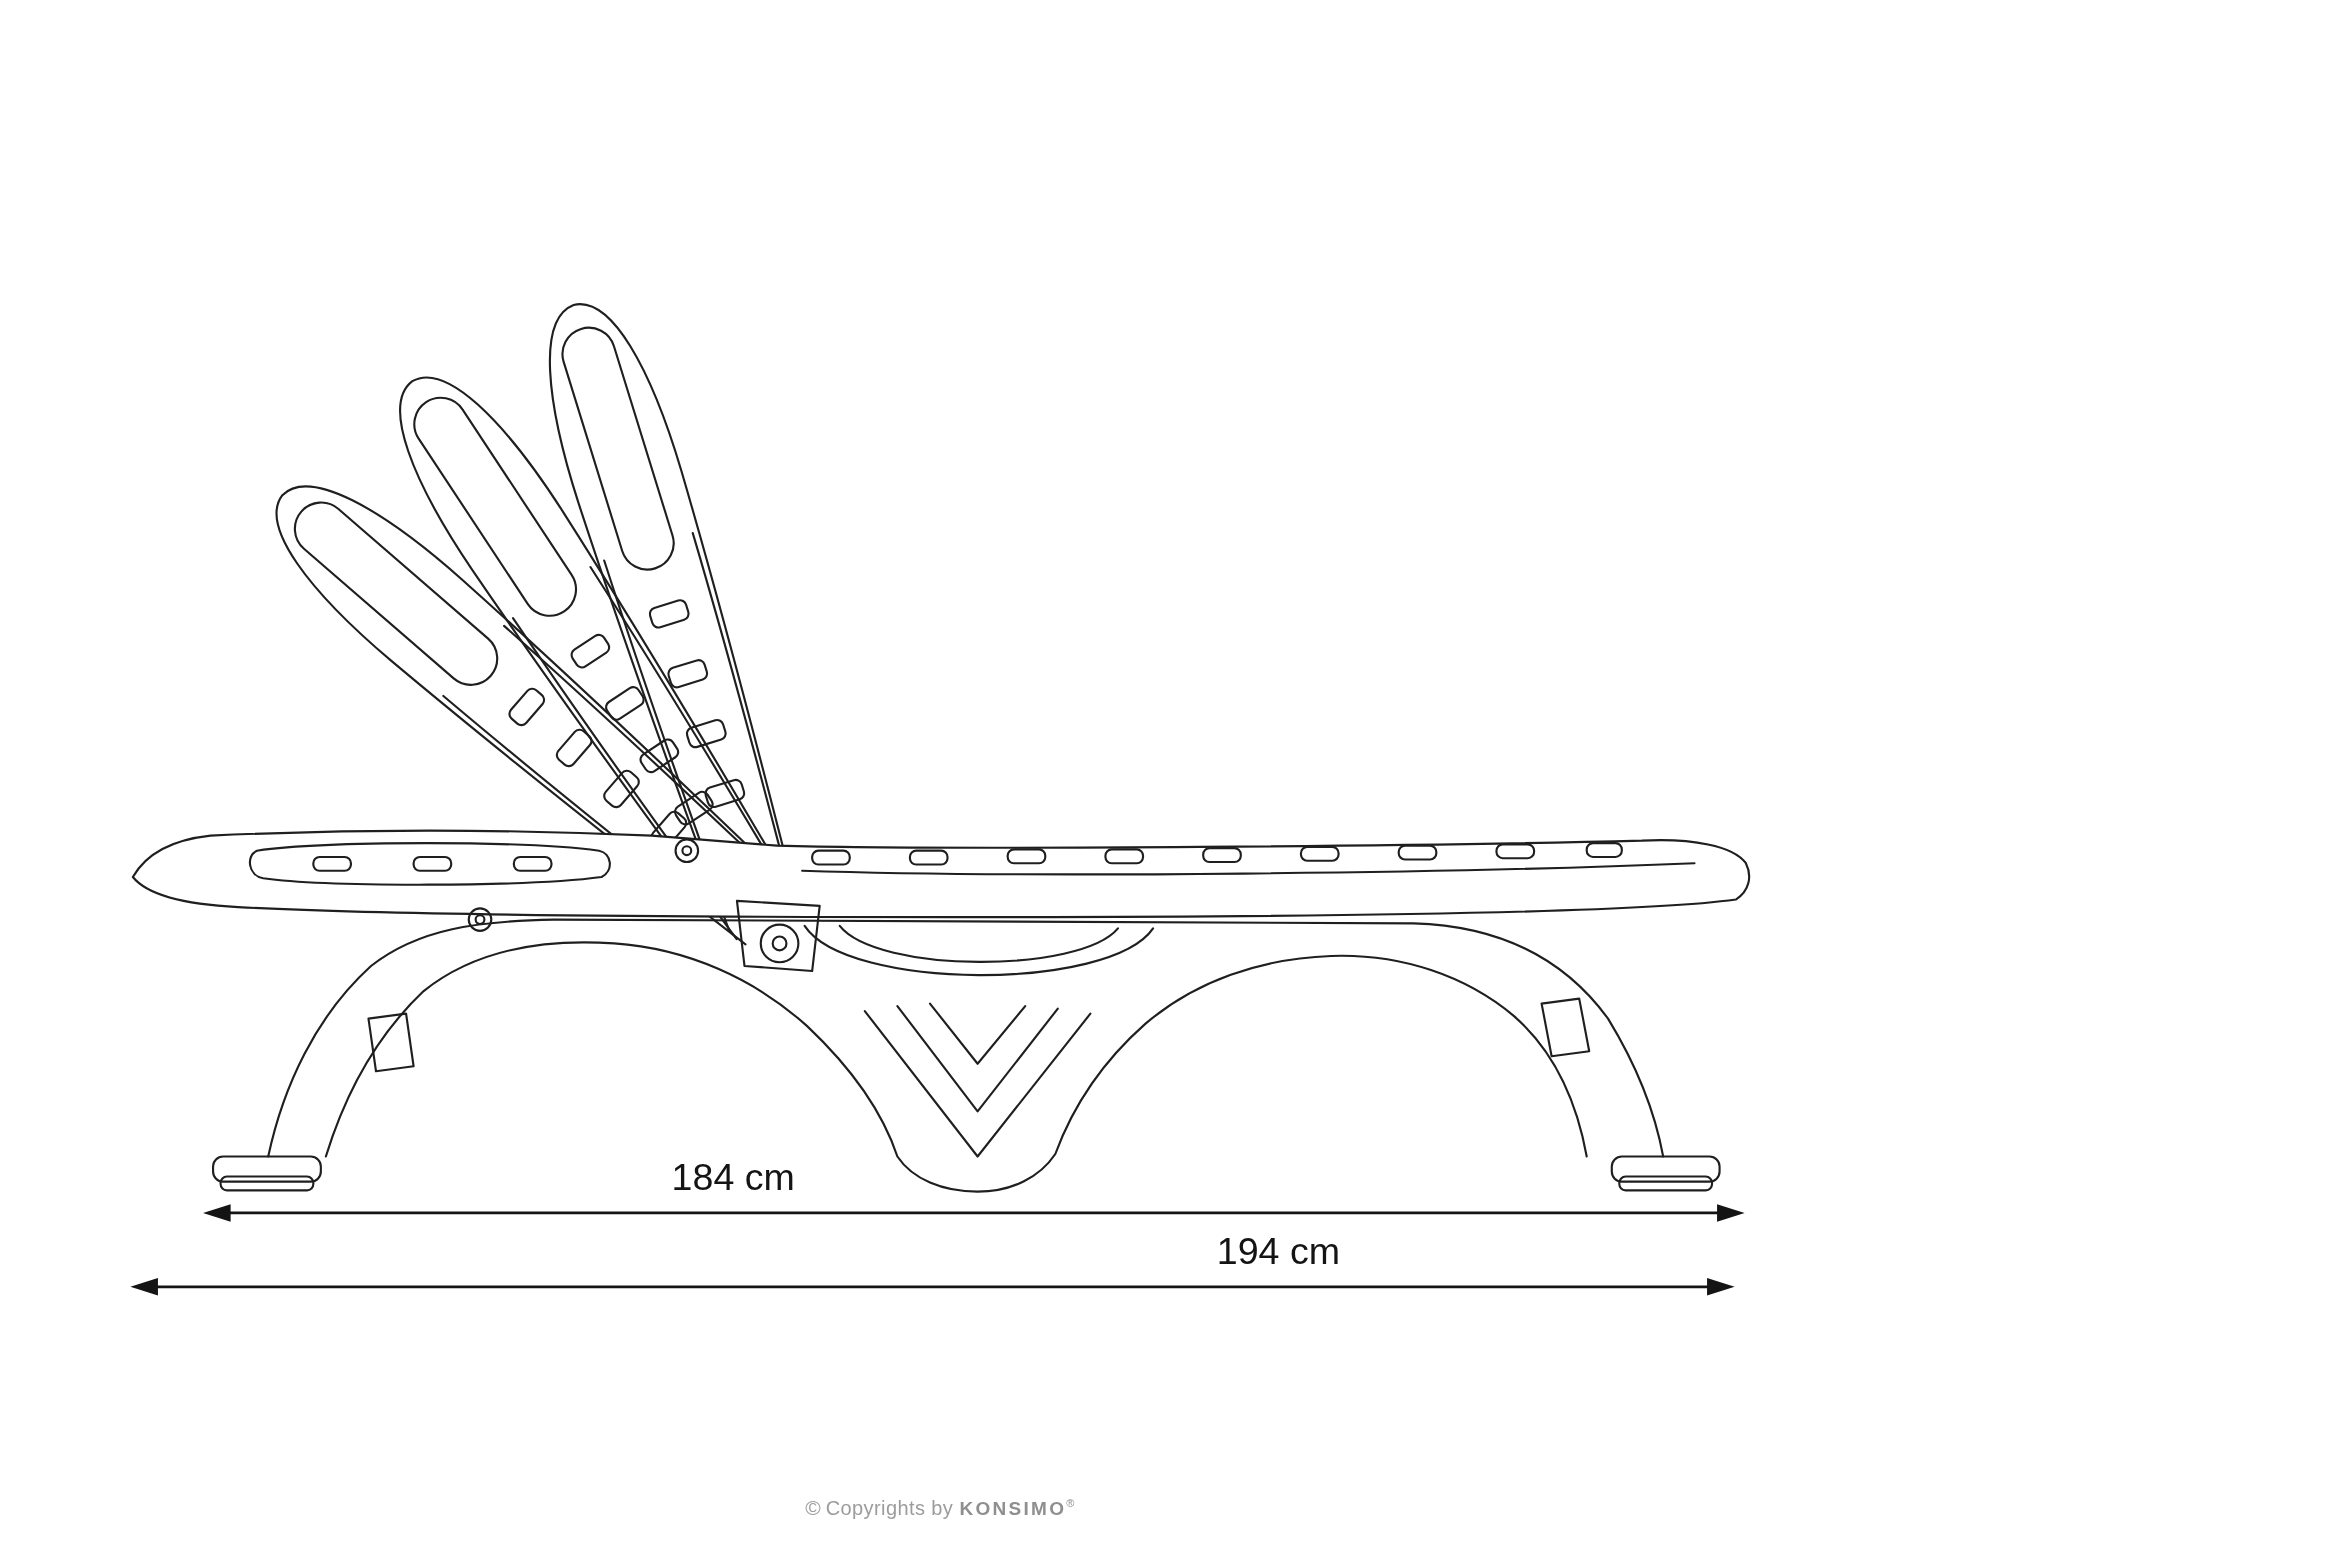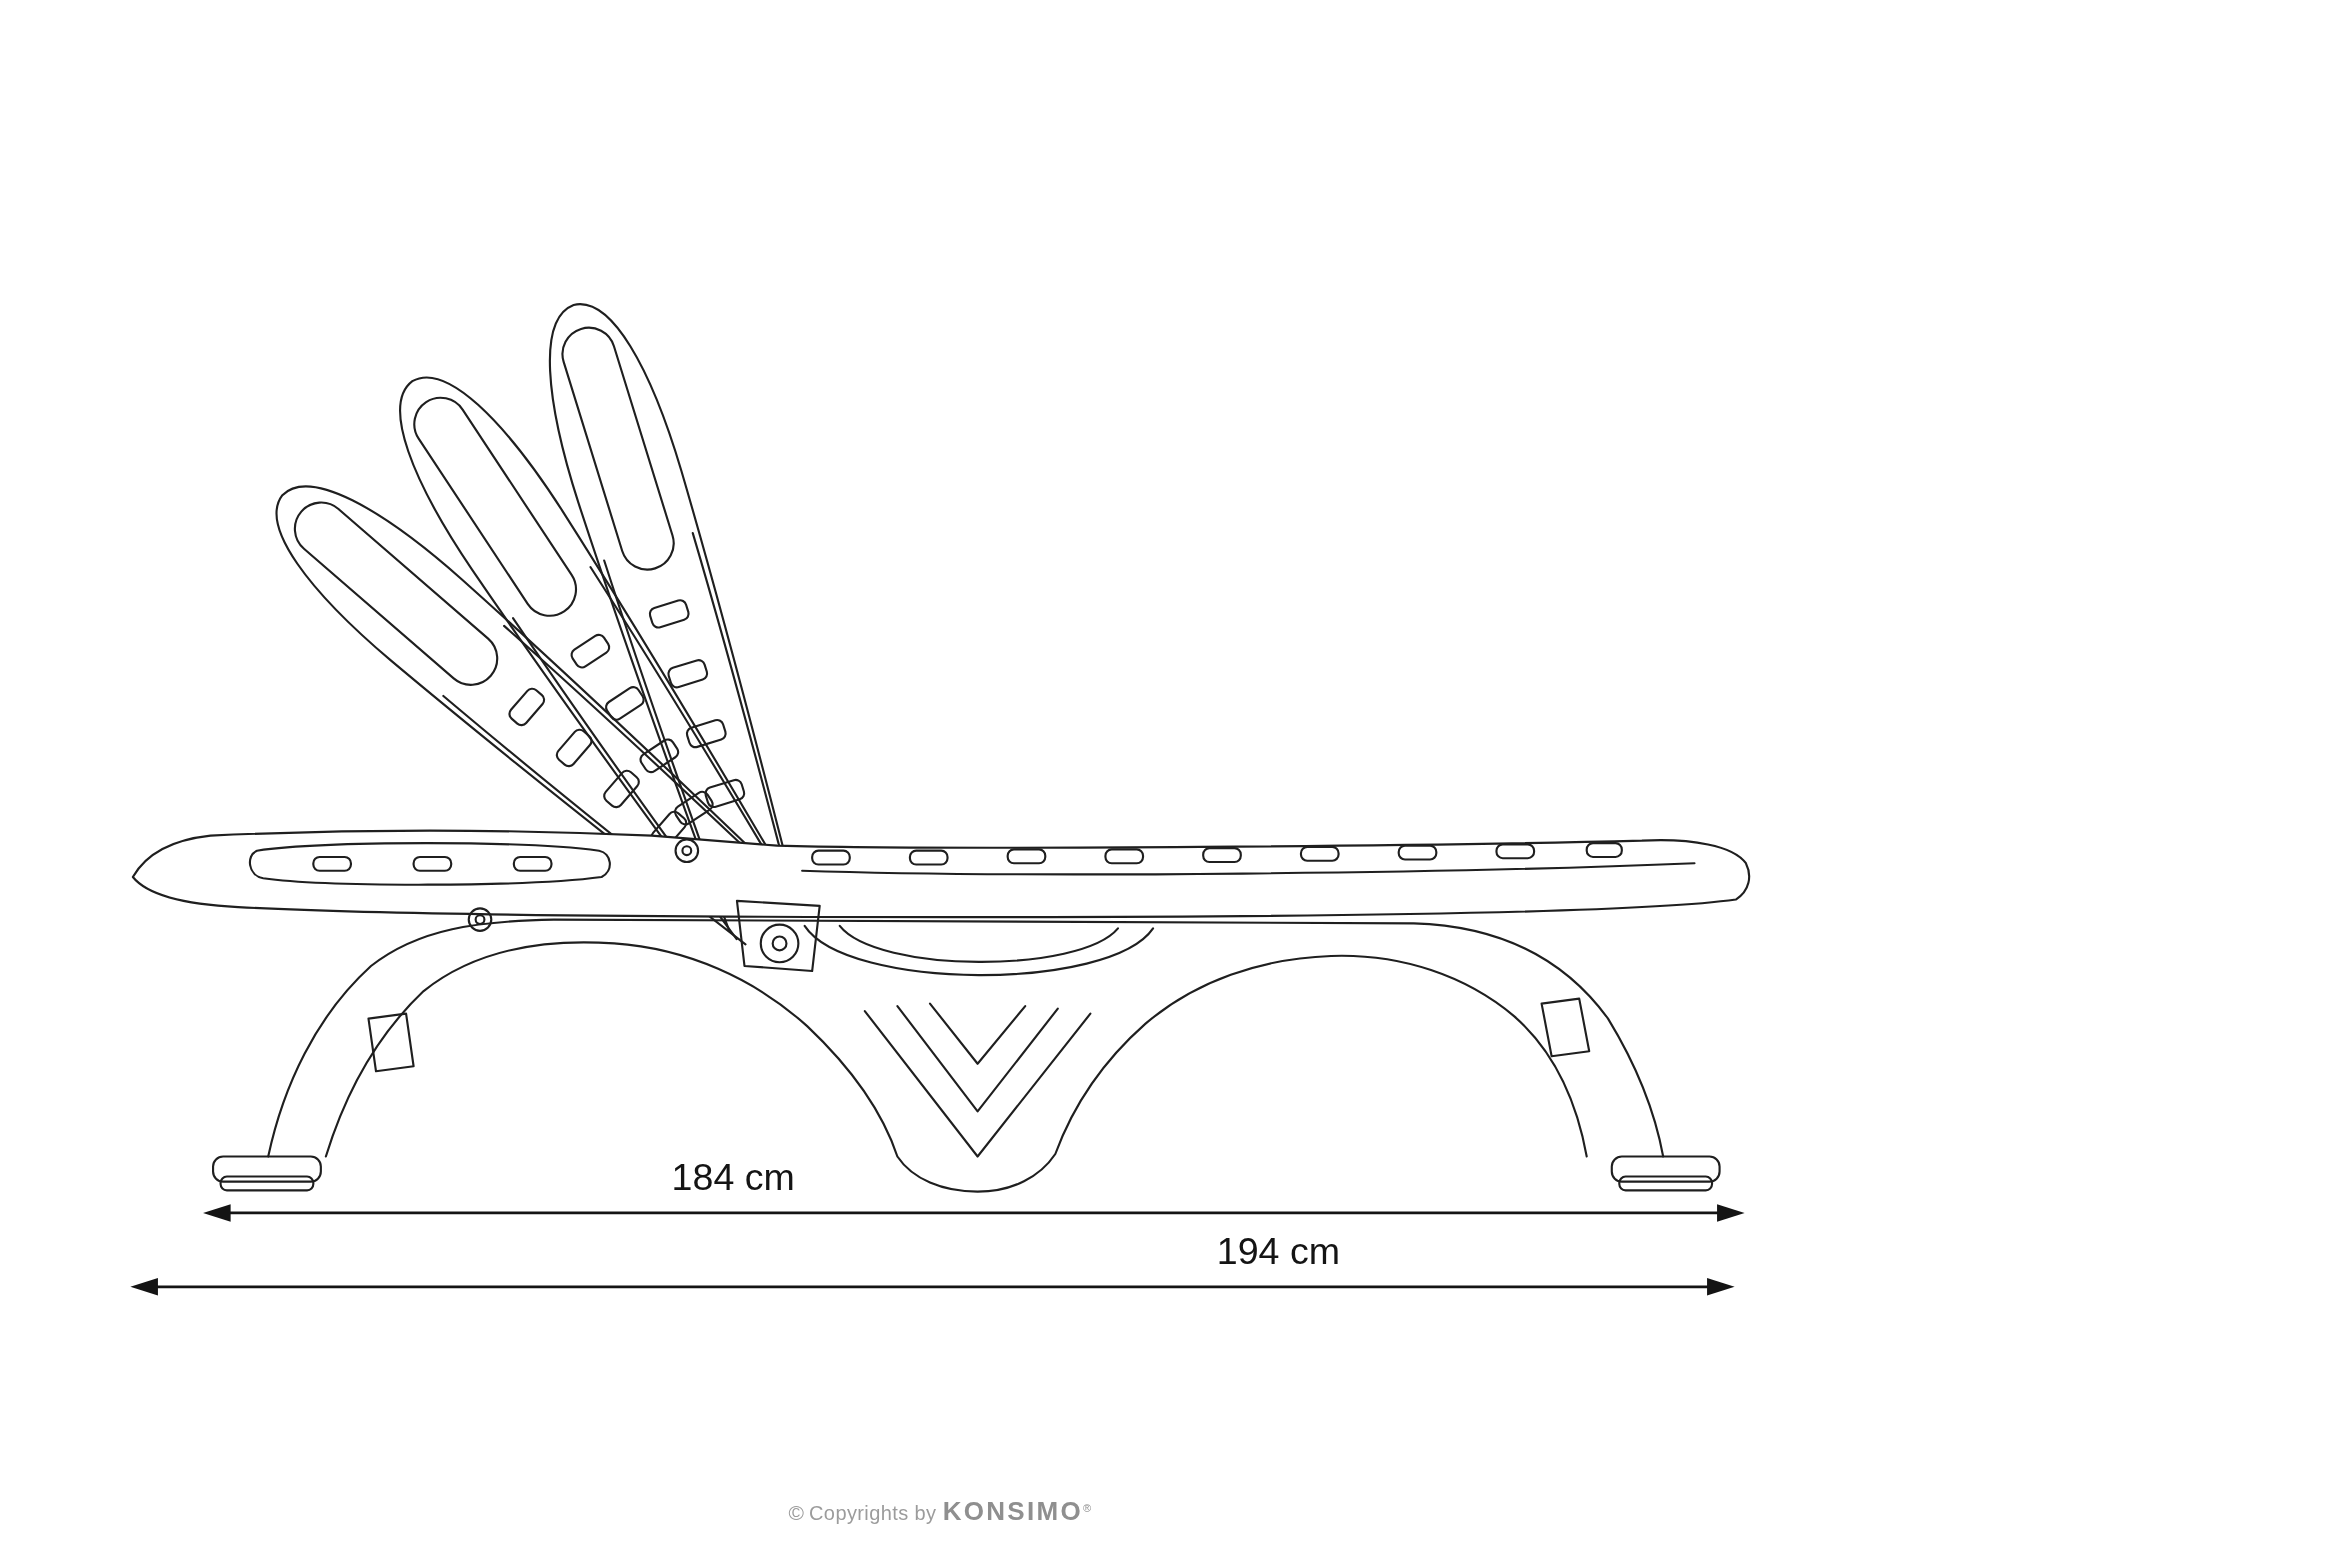--- a/index.html
+++ b/index.html
@@ -26,21 +26,21 @@
     color: #9c9c9c;
     font-size: 20px;
     letter-spacing: 0.4px;
   }
   .footer .copyright-symbol { font-size: 21px; margin-right: 4.7px; }
   .footer .brand {
     font-weight: 700;
     color: #8f8f8f;
     text-transform: uppercase;
     letter-spacing: 2.3px;
-    font-size: 26px;
+    font-size: 19px;
     margin-left: 6.2px;
   }
   .footer .registered { font-size: 11px; vertical-align: super; color: #8f8f8f; }
 </style>
 </head>
 <body>
 
 <div class="stage">
 
   <svg viewBox="0 0 1500 1000" preserveAspectRatio="xMidYMid meet">

